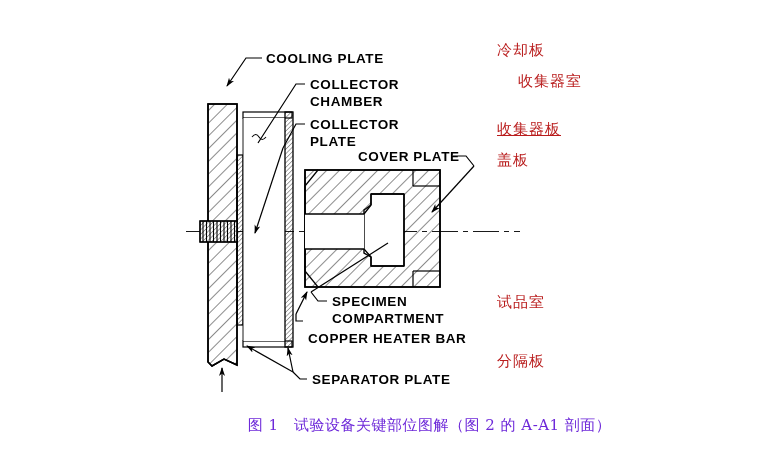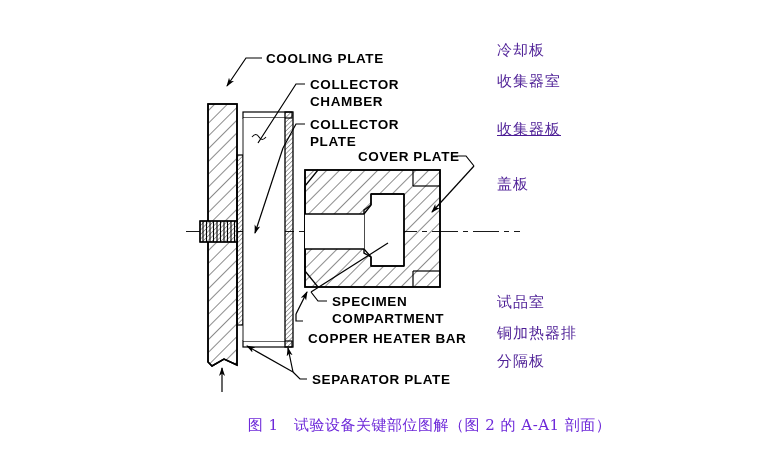--- a/index.html
+++ b/index.html
@@ -3,21 +3,21 @@
 <meta charset="utf-8">
 <style>
   html,body{margin:0;padding:0;background:#ffffff;}
   body{width:763px;height:460px;overflow:hidden;
        font-family:"Liberation Sans","DejaVu Sans",sans-serif;}
   #stage{position:relative;width:637px;height:460px;background:#fff;}
   svg#fig{position:absolute;left:0;top:0;width:763px;height:460px;}
   .eng-label{font-family:"Liberation Sans","DejaVu Sans",sans-serif;
              font-size:13.5px;font-weight:bold;letter-spacing:.6px;fill:#000;}
   .cn-label{position:absolute;font-family:"DejaVu Sans","Liberation Sans",sans-serif;
-            font-size:15px;color:#4c1d95;letter-spacing:1px;white-space:nowrap;}
+            font-size:15px;color:#b91c1c;letter-spacing:1px;white-space:nowrap;}
   .caption{position:absolute;left:0;top:416px;width:763px;text-align:center;
            font-family:"DejaVu Serif","Liberation Serif",serif;
            font-size:15px;color:#6d28d9;letter-spacing:.5px;padding-left:48px;}
 </style>
 </head>
 <body>
 
 <div id="stage">
 
 <svg id="fig" viewBox="0 0 763 460">
@@ -155,22 +155,21 @@
 
   <text class="eng-label" x="332" y="306">SPECIMEN</text>
   <text class="eng-label" x="332" y="323">COMPARTMENT</text>
 
   <text class="eng-label" x="308" y="343">COPPER HEATER BAR</text>
 
   <text class="eng-label" x="312" y="384">SEPARATOR PLATE</text>
 </svg>
 
 <div class="cn-label" style="left:497px;top:41px;">冷却板</div>
-<div class="cn-label" style="left:497px;top:72px;">收集器室</div>
+<div class="cn-label" style="left:518px;top:72px;">收集器室</div>
 <div class="cn-label" style="left:497px;top:120px;text-decoration:underline;">收集器板</div>
-<div class="cn-label" style="left:497px;top:151px;margin-top:24px;">盖板</div>
+<div class="cn-label" style="left:497px;top:151px;">盖板</div>
 <div class="cn-label" style="left:497px;top:293px;font-family:Liberation Mono, monospace;">试品室</div>
-<div class="cn-label" style="left:497px;top:324px;">铜加热器排</div>
 <div class="cn-label" style="left:497px;top:352px;">分隔板</div>
 
 <div class="caption">图 1　试验设备关键部位图解（图 2 的 A-A1 剖面）</div>
 
 </div>
 
 </body></html>

